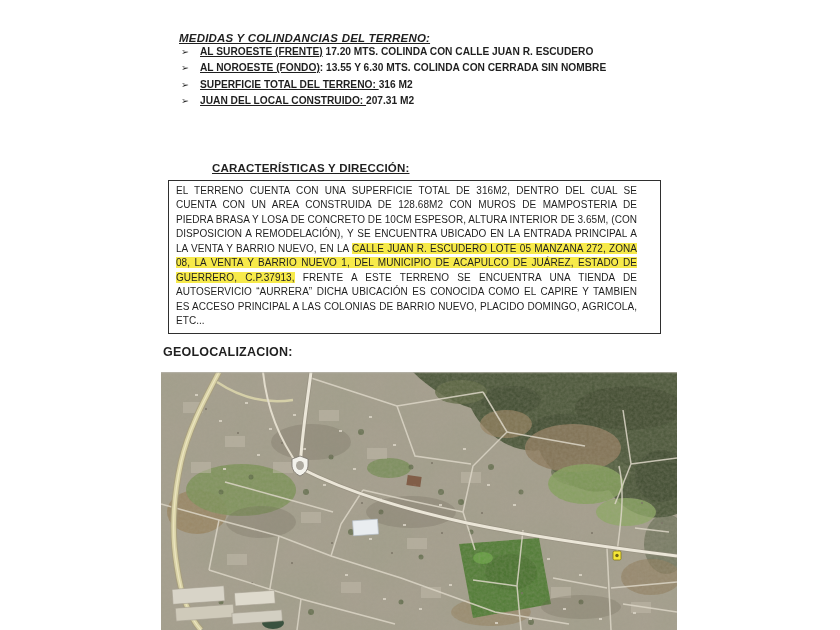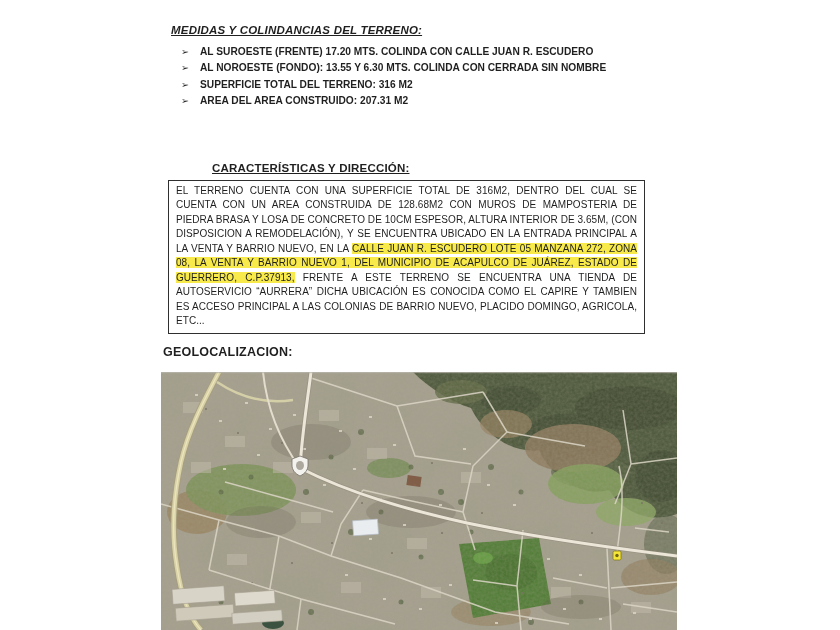--- a/index.html
+++ b/index.html
@@ -1,37 +1,37 @@
 <!DOCTYPE html>
 <html><head>
 <meta charset="utf-8">
 <style>
   html,body{margin:0;padding:0;}
   body{
     width:840px;height:630px;position:relative;background:#ffffff;overflow:hidden;
     font-family:"Liberation Sans",sans-serif;color:#1f1f1f;
   }
   .title{
-    position:absolute;left:163px;top:16px;margin:8px;
+    position:absolute;left:163px;top:16px;margin:16px;
     font-size:11.5px;font-weight:bold;font-style:italic;
     text-decoration:underline;letter-spacing:.2px;text-align:center;
   }
   .list{position:absolute;left:181px;top:44px;}
   .li{display:block;line-height:16.4px;font-size:10.2px;white-space:nowrap;}
   .bullet{display:inline-block;width:19px;font-size:9.5px;color:#2a2a2a;}
-  .lbl{font-weight:bold;}
+  .lbl{font-weight:bold;text-decoration:underline;}
   .val{font-weight:bold;}
   .valu{font-weight:bold;}
   .h2{
     position:absolute;left:200px;top:150px;margin:12px;
     font-size:11.5px;font-weight:bold;text-decoration:underline;letter-spacing:.2px;
   }
   .box{
     position:absolute;left:168px;top:180px;width:461px;
-    border:1.4px solid #2f2f2f;padding:3px 7px 4px 7px;
+    border:1.4px solid #2f2f2f;padding:3px 23px 4px 7px;
     font-size:10px;line-height:14.45px;text-align:justify;letter-spacing:.05px;
   }
   .hl{background:#f7ea4a;}
   .h3{
     position:absolute;left:163px;top:345px;margin:0;
     font-size:12.5px;font-weight:bold;letter-spacing:.2px;text-align:center;
   }
   .map{position:absolute;left:161px;top:372px;width:516px;height:258px;}
   .map svg{display:block;}
 </style>
@@ -46,21 +46,21 @@
     <div class="li">
       <span class="bullet">➢</span><span class="lbl">AL SUROESTE (FRENTE)</span><span class="val"> 17.20 MTS. COLINDA CON CALLE JUAN R. ESCUDERO</span><span class="valu"></span>
     </div>
     <div class="li">
       <span class="bullet">➢</span><span class="lbl">AL NOROESTE (FONDO)</span><span class="val">: 13.55 Y 6.30 MTS. COLINDA CON CERRADA SIN NOMBRE</span><span class="valu"></span>
     </div>
     <div class="li">
       <span class="bullet">➢</span><span class="lbl">SUPERFICIE TOTAL DEL TERRENO: </span><span class="val"></span><span class="valu">316 M2</span>
     </div>
     <div class="li">
-      <span class="bullet">➢</span><span class="lbl">AREA DEL AREA CONSTRUIDO: </span><span class="val"></span><span class="valu">207.31 M2</span>
+      <span class="bullet">➢</span><span class="lbl">JUAN DEL LOCAL CONSTRUIDO: </span><span class="val"></span><span class="valu">207.31 M2</span>
     </div>
   </div>
 
   <h2 class="h2">CARACTERÍSTICAS Y DIRECCIÓN:</h2>
 
   <div class="box"><span>EL TERRENO CUENTA CON UNA SUPERFICIE TOTAL DE 316M2, DENTRO DEL CUAL SE CUENTA CON UN AREA CONSTRUIDA DE 128.68M2 CON MUROS DE MAMPOSTERIA DE PIEDRA BRASA Y LOSA DE CONCRETO DE 10CM ESPESOR, ALTURA INTERIOR DE 3.65M, (CON DISPOSICION A REMODELACIÓN), Y SE ENCUENTRA UBICADO EN LA ENTRADA PRINCIPAL A LA VENTA Y BARRIO NUEVO, EN LA </span><span class="hl">CALLE JUAN R. ESCUDERO LOTE 05 MANZANA 272, ZONA 08, LA VENTA Y BARRIO NUEVO 1, DEL MUNICIPIO DE ACAPULCO DE JUÁREZ, ESTADO DE GUERRERO, C.P.37913,</span><span> FRENTE A ESTE TERRENO SE ENCUENTRA UNA TIENDA DE AUTOSERVICIO “AURRERA” DICHA UBICACIÓN ES CONOCIDA COMO EL CAPIRE Y TAMBIEN ES ACCESO PRINCIPAL A LAS COLONIAS DE BARRIO NUEVO, PLACIDO DOMINGO, AGRICOLA, ETC...</span></div>
 
   <h2 class="h3">GEOLOCALIZACION:</h2>
 
   <div class="map">

